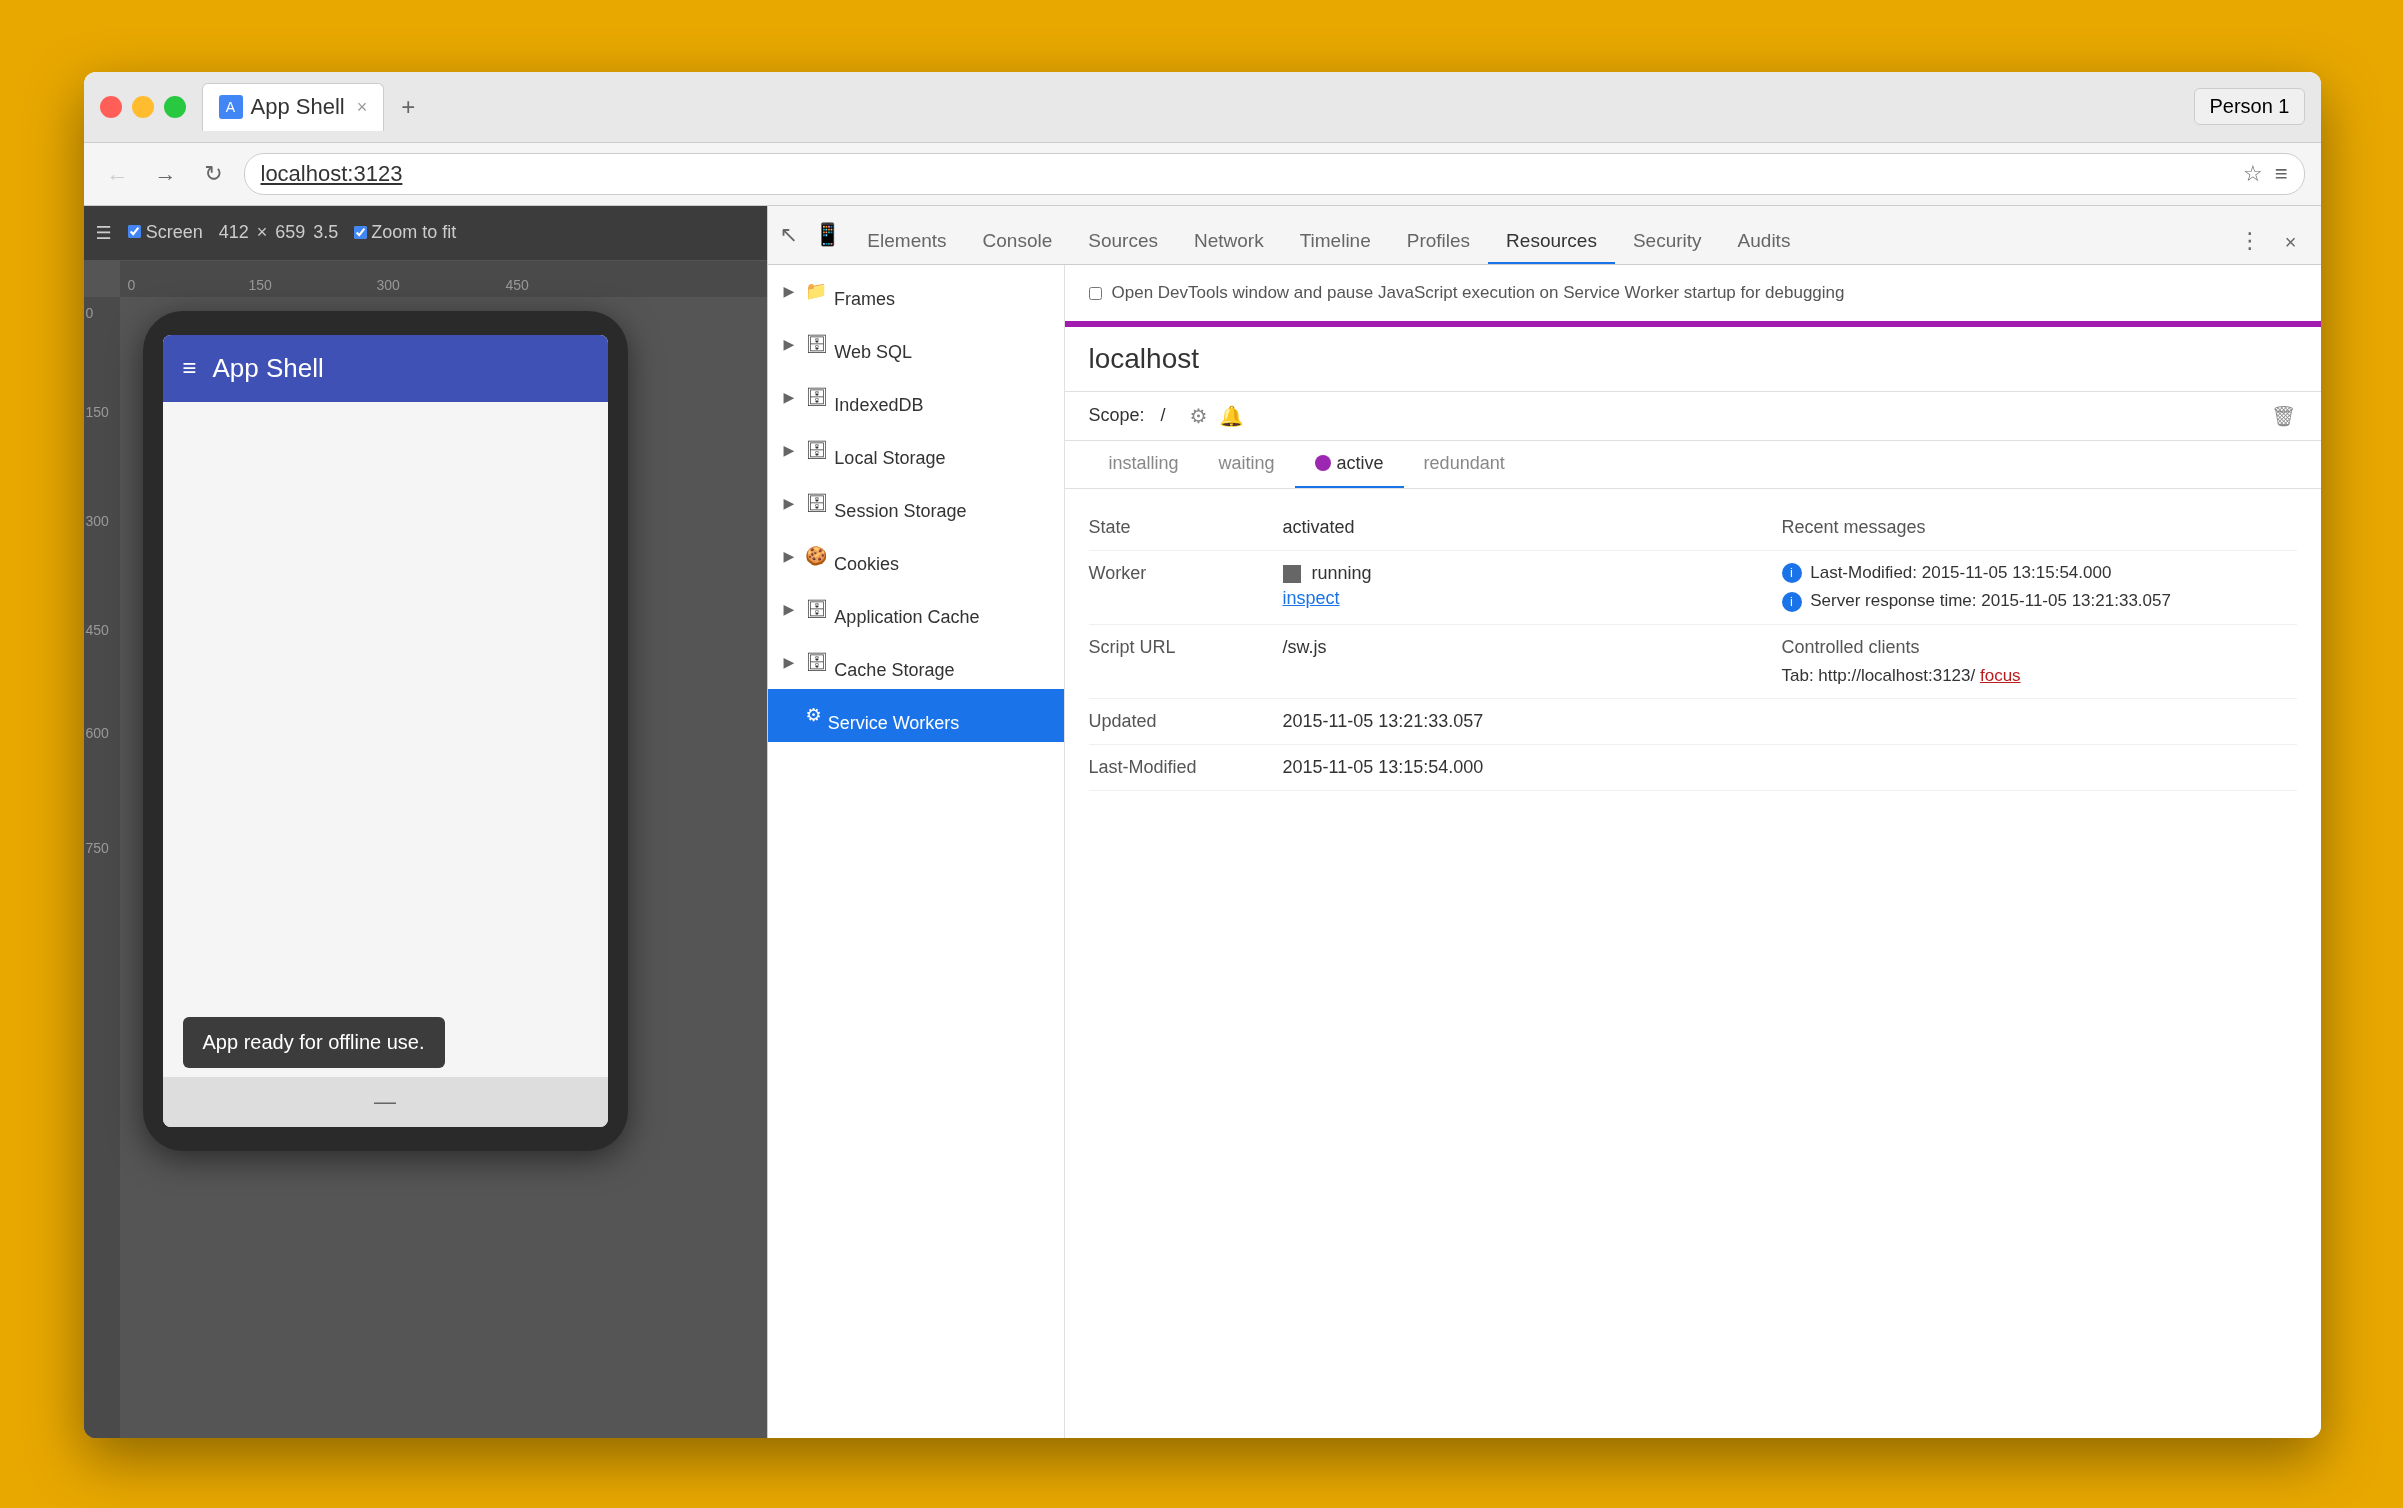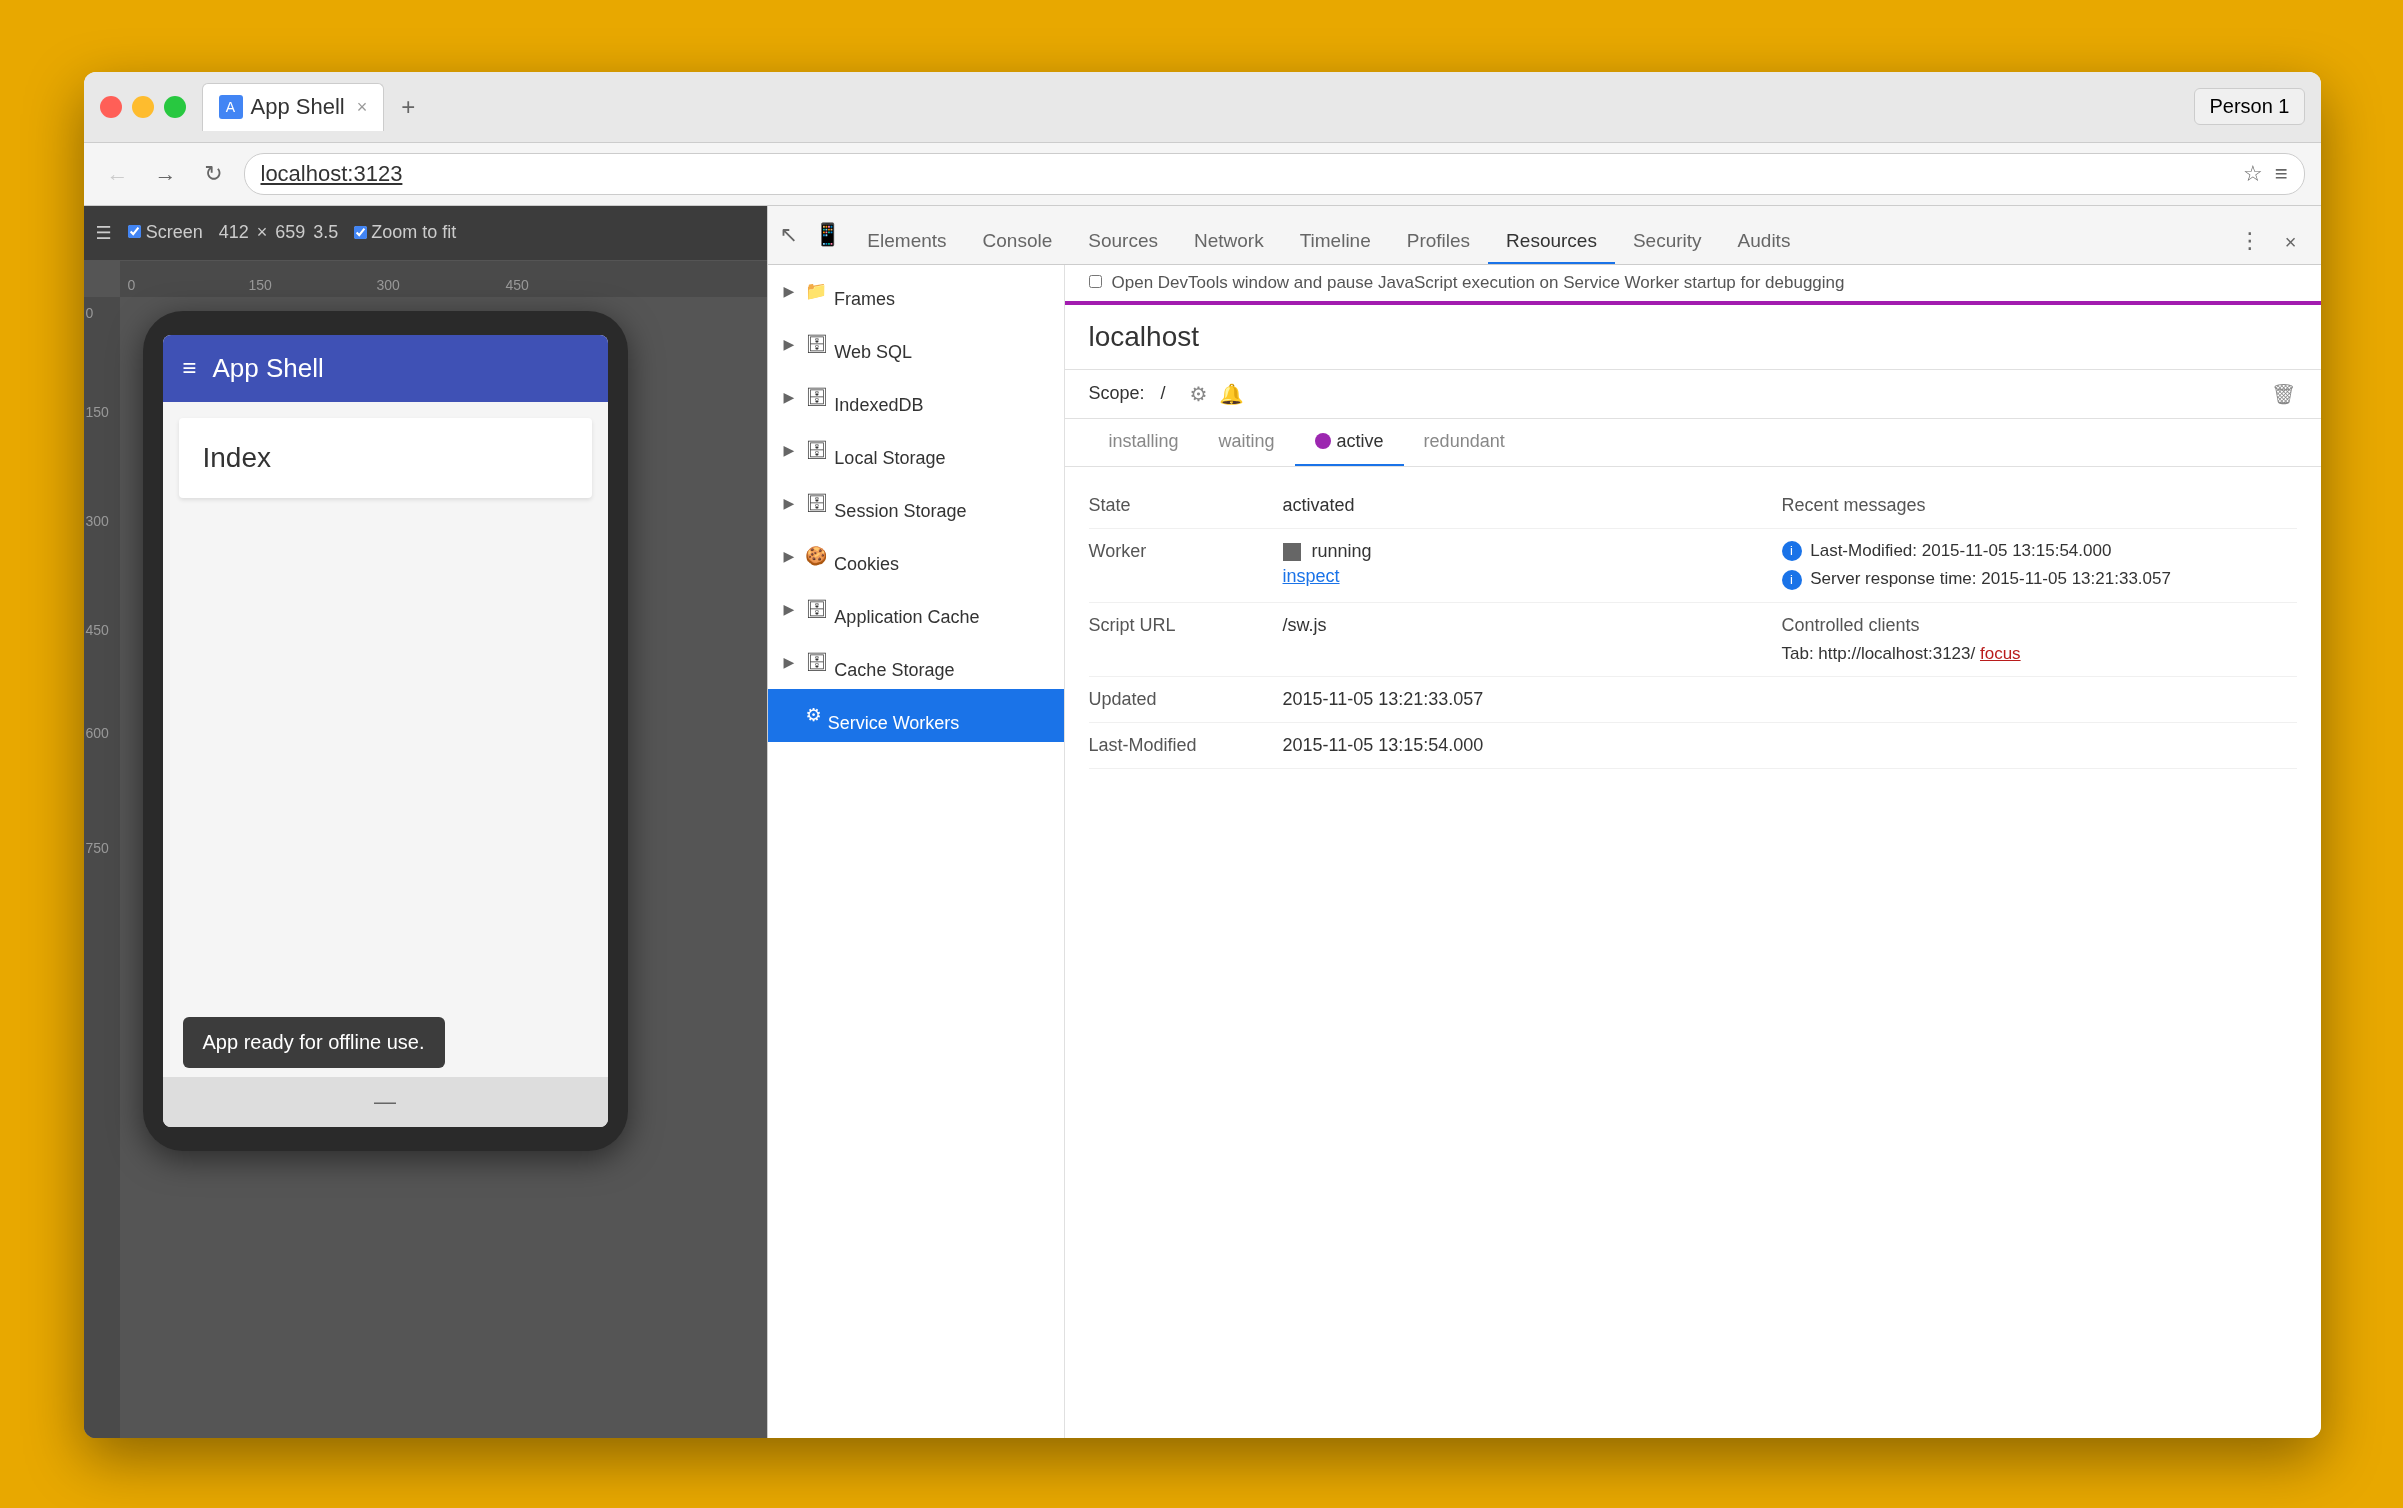--- a/index.html
+++ b/index.html
@@ -563,23 +563,23 @@
       margin-right: 4px;
       vertical-align: middle;
     }
     .sw-focus-link {
       color: #b91c1c;
       text-decoration: underline;
       cursor: pointer;
     }
     .debug-checkbox-row {
       display: flex;
-      align-items: flex-start;
-      padding: 8px 24px;
-      border-bottom: 4px solid #a21caf;
+      align-items: center;
+      padding: 18px 24px;
+      border-bottom: 6px solid #a21caf;
       gap: 10px;
       font-size: 17px;
       color: #555;
     }
   </style>
 </head>
 <body>
 
 <div class="browser-window">
 
@@ -652,25 +652,20 @@
           <span class="ruler-mark" style="top:325px;left:2px;">450</span>
           <span class="ruler-mark" style="top:428px;left:2px;">600</span>
           <span class="ruler-mark" style="top:543px;left:2px;">750</span>
         </div>
 
         <div class="phone-frame">
           <div class="phone-screen">
             <div class="phone-screen-header">
               <span class="hamburger">≡</span>
               <span class="app-title-text">App Shell</span>
-            </div>
-            <div class="phone-content">
-              <div class="index-card">
-                <span class="index-card-title">Index</span>
-              </div>
             </div>
             <div class="toast-msg">App ready for offline use.</div>
             <div class="phone-nav-bottom">—</div>
           </div>
         </div>
       </div>
     </div>
 
     <div class="devtools-panel">
 

